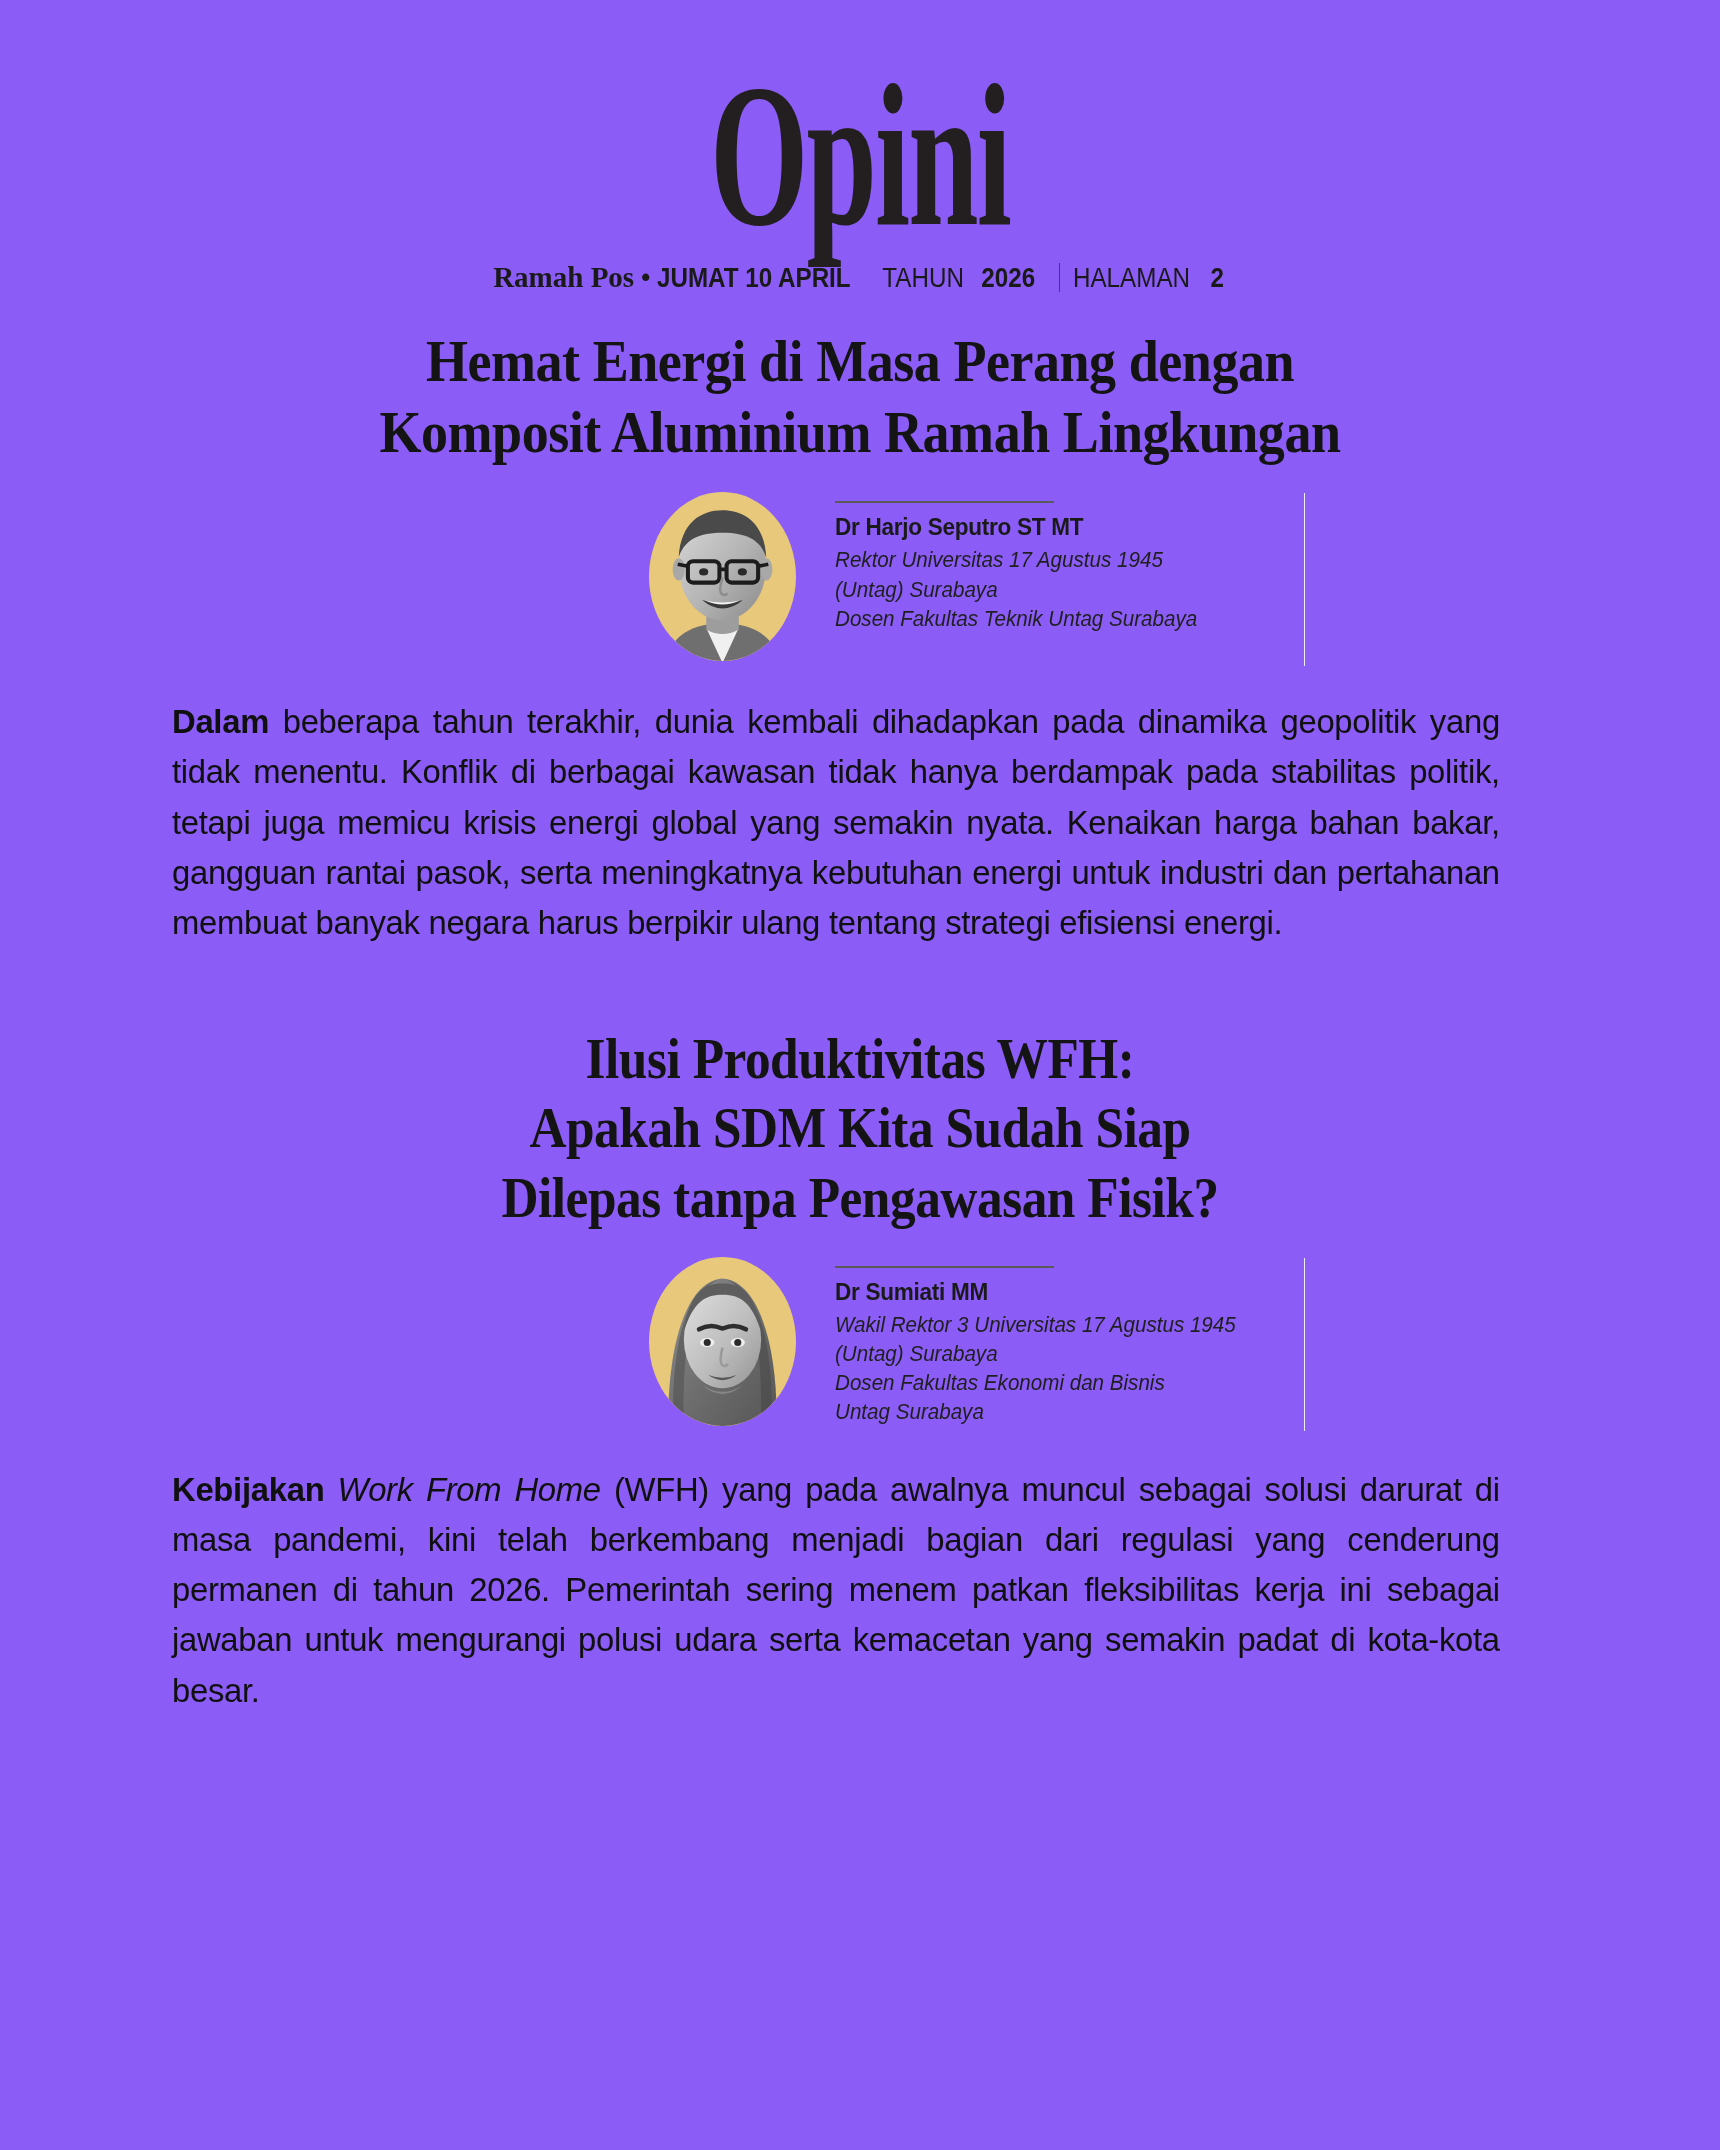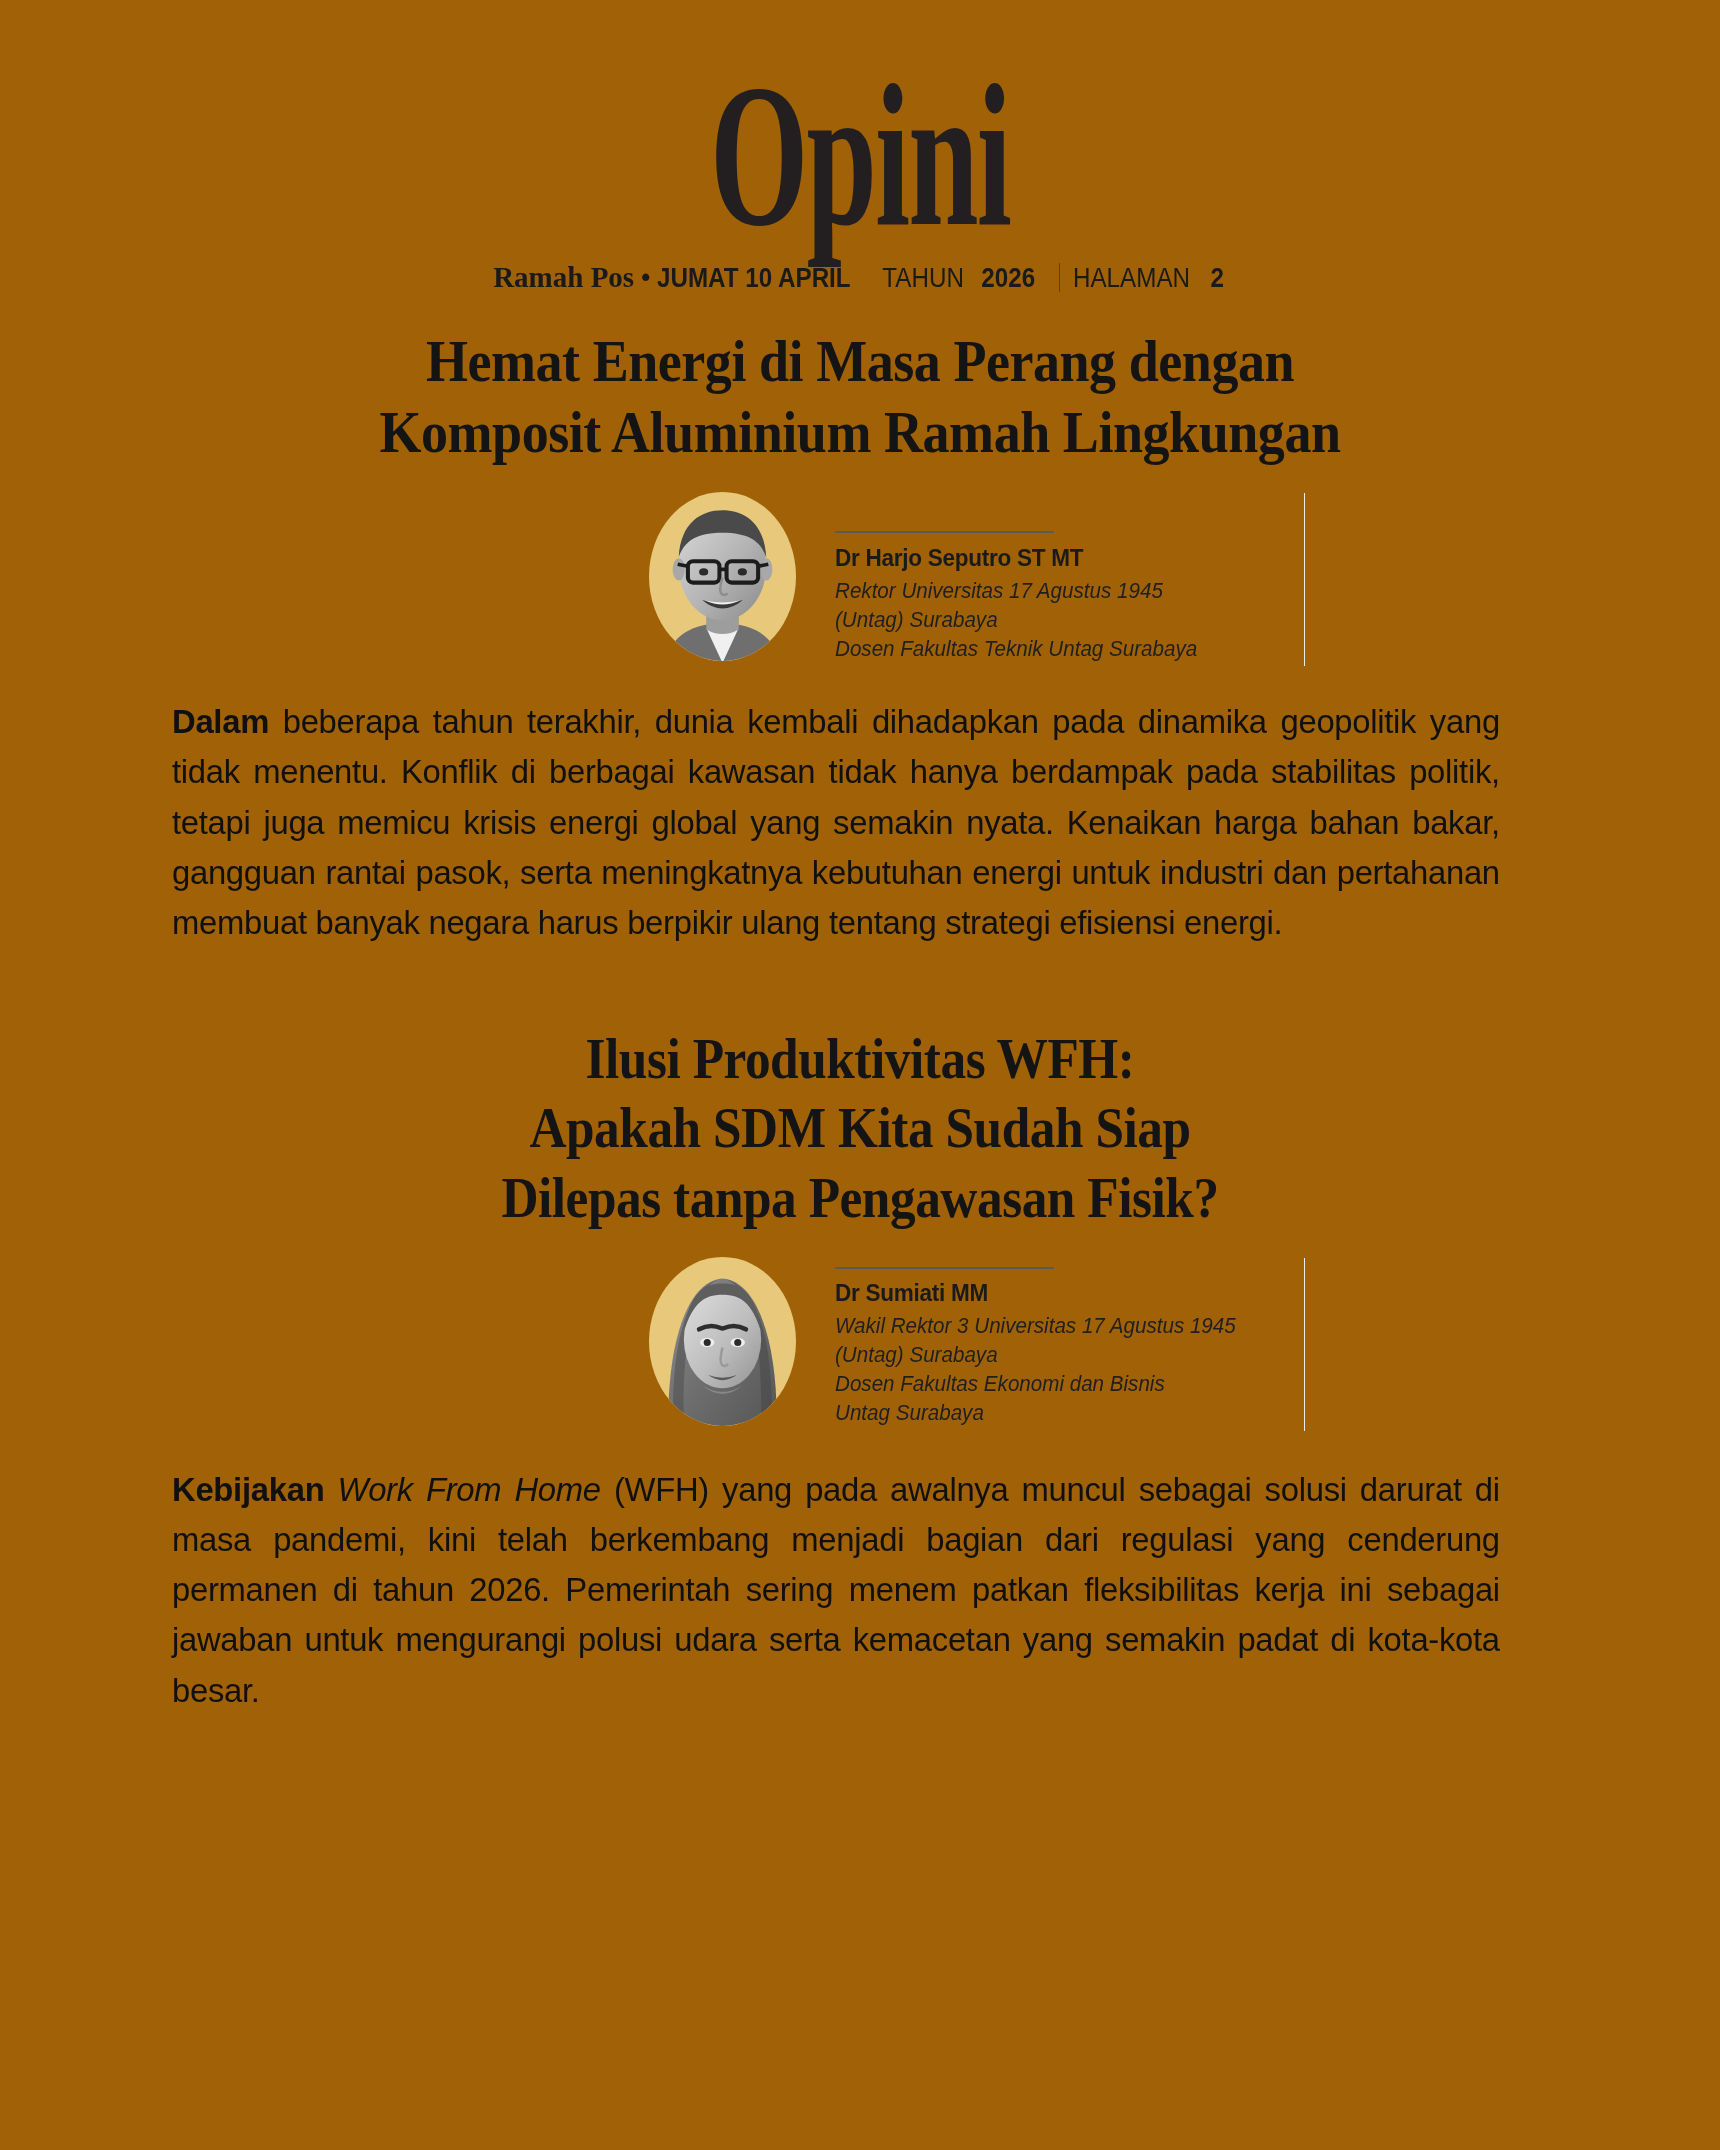--- a/index.html
+++ b/index.html
@@ -13,21 +13,21 @@
     font-family: "Liberation Sans", sans-serif;
     color: #111111;
     overflow: hidden;
     position: relative;
   }
 
   .page {
     width: 1720px;
     height: 2151px;
     position: relative;
-    background: #a16207;
+    background: #8b5cf6;
     box-sizing: border-box;
   }
 
   
   .masthead {
     padding-top: 56px;
     text-align: center;
   }
   .masthead-word {
     font-family: "Liberation Serif", serif;
@@ -152,21 +152,21 @@
     margin: 22.4px auto 0;
     width: 1234px;
     display: flex;
     align-items: flex-start;
     position: relative;
     padding-left: 0;
     box-sizing: border-box;
   }
   .byline-inner {
     display: flex;
-    align-items: flex-end;
+    align-items: flex-start;
     margin-left: 403px;
     position: relative;
   }
   .byline-vrule {
     position: absolute;
     top: 3.1px;
     left: 658px;
     width: 1px;
     height: 173px;
     background: #ececec;

